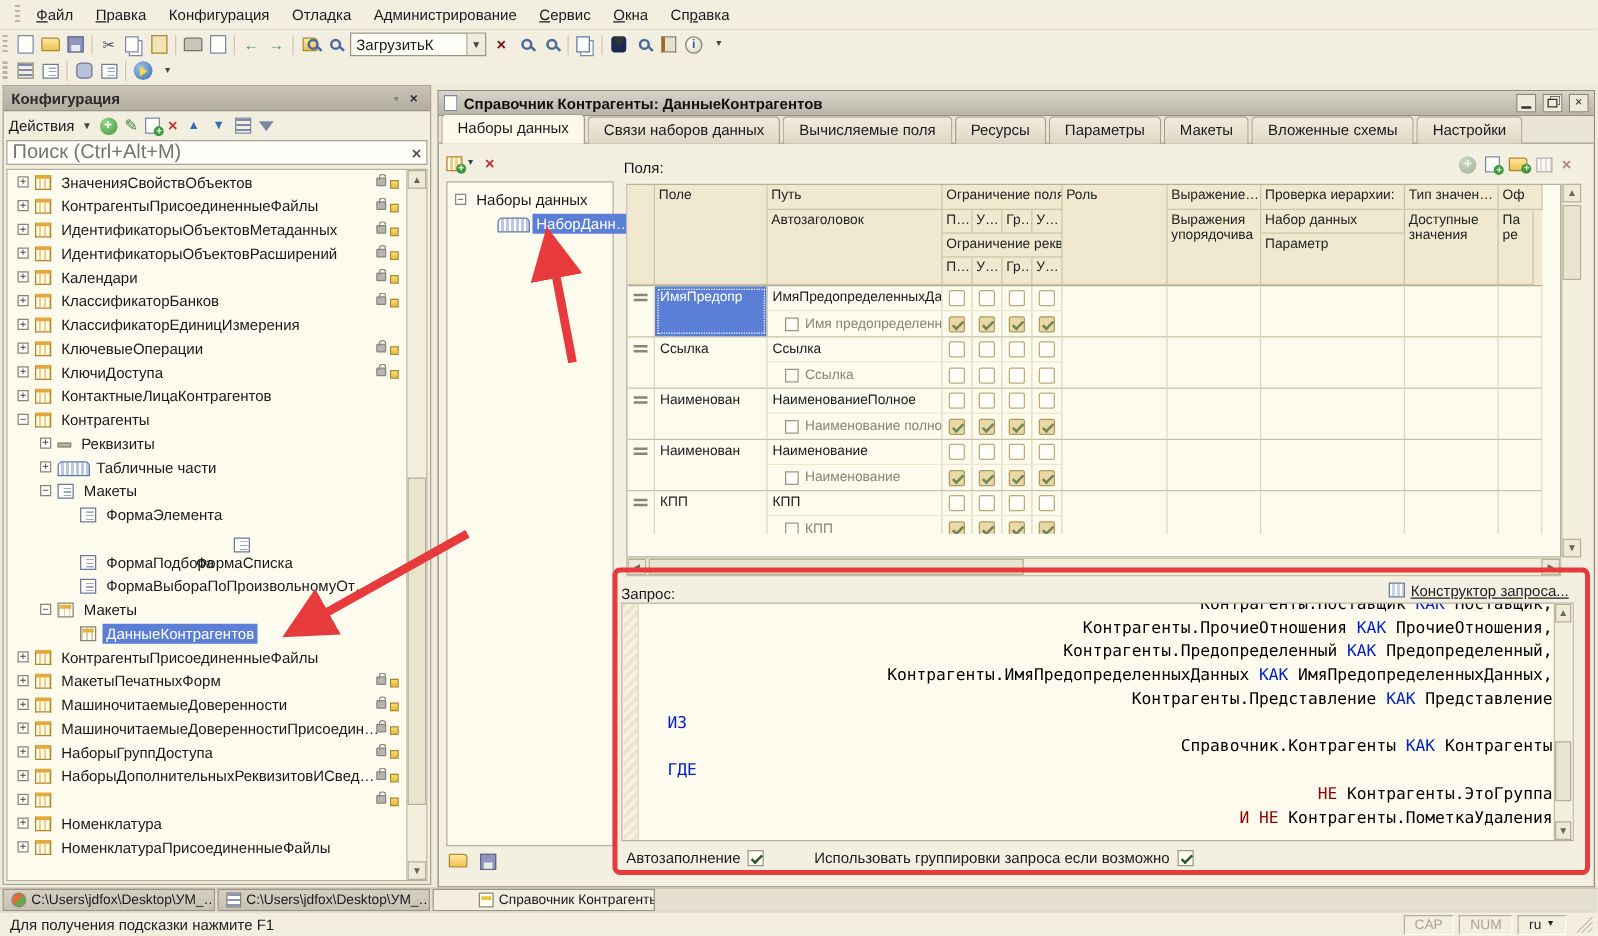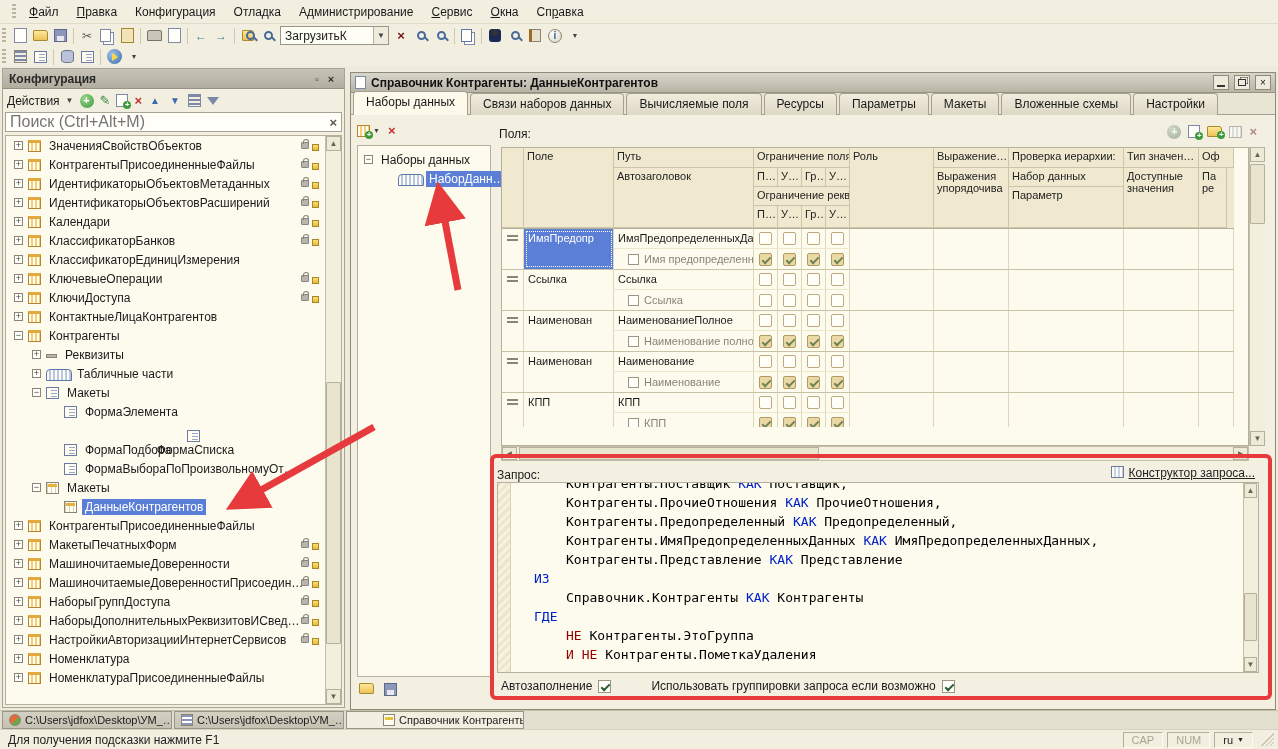--- a/index.html
+++ b/index.html
@@ -137,21 +137,21 @@
   .hspacer { flex:1; }
 
   
   #query-label { position:absolute; left:146px; top:395px; }
   #query-link { position:absolute; right:20px; top:393px; display:flex; gap:5px; align-items:flex-start; }
   #query-link .txt { text-decoration:underline; color:#222; }
   #query-box { position:absolute; left:146px; top:409px; width:762px; height:191px; background:#fdfbee; border:1px solid #b5b09c; overflow:hidden; }
   #query-margin { position:absolute; left:0; top:0; bottom:0; width:13px; background:repeating-linear-gradient(135deg,#ece6cf 0 3px,#f6f2de 3px 6px); border-right:1px solid #d8d2bc; }
   #query-text { position:absolute; left:14px; top:-9px; right:16px; font-family:"DejaVu Sans Mono","Liberation Mono",monospace; font-size:13px; line-height:19px; white-space:pre; }
   .qline.ind0 { padding-left:22px; }
-  .qline.ind1 { padding-left:54px; }
+  .qline.ind1 { padding-left:54px;text-align:right; }
   .qk { color:#0020c8; } .qo { color:#980000; } .qt { color:#000; }
   #query-vscroll { position:absolute; right:0; top:0; width:15px; height:189px; background:#f3efdd; border-left:1px solid #c5bfa8; }
   #query-checks { position:absolute; left:150px; top:606px; display:flex; align-items:center; gap:6px; font-size:12px; }
   .qchk { width:13px; height:13px; border:1px solid #9a9585; background:#fffef8; position:relative; }
   .qchk::after { content:""; position:absolute; left:2px; top:3px; width:7px; height:3px; border-left:2px solid #2a5a2a; border-bottom:2px solid #2a5a2a; transform:rotate(-45deg); }
   .gap28 { width:28px; }
 
   
   #taskbar { left:0; top:710px; width:1278px; height:19px; background:#e4e0d0; border-top:1px solid #c5bfa8; display:flex; align-items:stretch; padding-left:2px; gap:2px; }
   .wtab { display:flex; align-items:center; gap:4px; padding:0 6px; border:1px solid #9a9588; background:linear-gradient(#d4d0c2,#c6c2b3); width:170px; white-space:nowrap; overflow:hidden; font-size:11px; }
@@ -483,21 +483,20 @@
             <span class="tico tbl"></span>
             <span class="tlabel">НаборыДополнительныхРеквизитовИСвед…</span>
             <span class="locks">
               <span class="lock"></span>
               <span class="cube"></span>
             </span>
           </div>
           <div class="trow" style="padding-left: 8px;">
             <span class="exp">+</span>
             <span class="tico tbl"></span>
-            <span class="tlabel">НастройкиАвторизацииИнтернетСервисов</span>
             <span class="locks">
               <span class="lock"></span>
               <span class="cube"></span>
             </span>
           </div>
           <div class="trow" style="padding-left: 8px;">
             <span class="exp">+</span>
             <span class="tico tbl"></span>
             <span class="tlabel">Номенклатура</span>
           </div>

